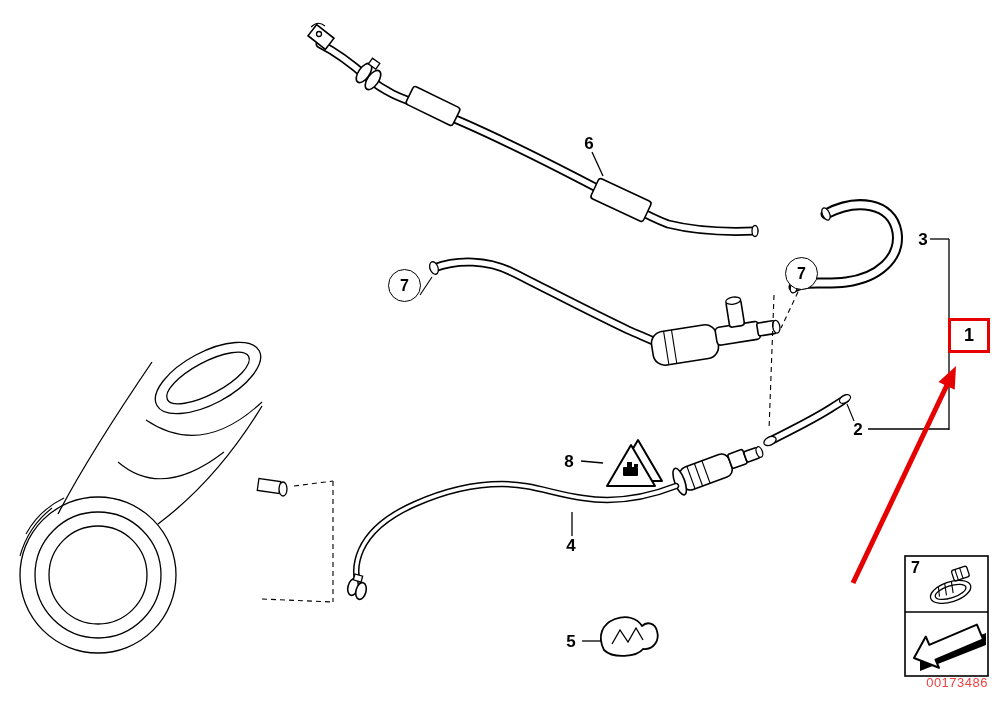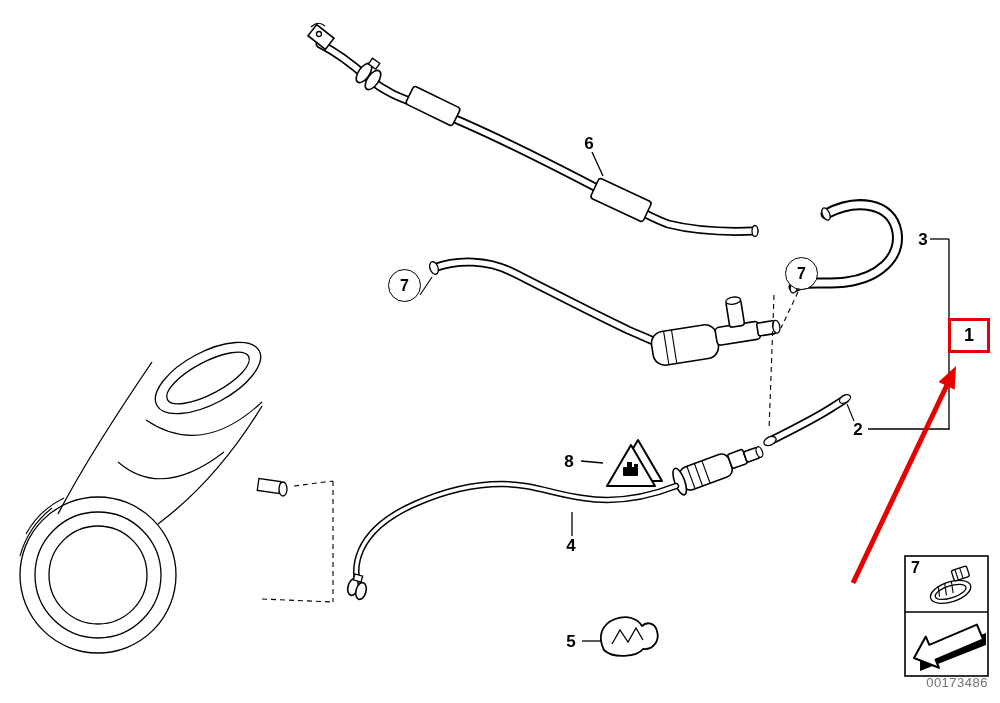--- a/index.html
+++ b/index.html
@@ -20,21 +20,21 @@
   .redbox{
     position:absolute;left:948px;top:318px;width:36px;height:29px;
     border:3px solid #e60000;background:#fff;font-weight:bold;font-size:18px;
     color:#000;text-align:center;line-height:29px;
   }
   .legend-seven{
     position:absolute;left:911px;top:559px;font-weight:bold;font-size:16px;color:#000;
   }
   .part-number{
     position:absolute;left:878px;top:675px;width:110px;text-align:right;
-    font-size:13px;letter-spacing:0.5px;color:#737373;
+    font-size:13px;letter-spacing:0.5px;color:#ef4444;
   }
   .tubeA-o{fill:none;stroke:#000;stroke-width:9;stroke-linecap:round;}
   .tubeA-i{fill:none;stroke:#fff;stroke-width:5.5;stroke-linecap:round;}
   .tubeB-o{fill:none;stroke:#000;stroke-width:11;stroke-linecap:round;}
   .tubeB-i{fill:none;stroke:#fff;stroke-width:7;stroke-linecap:round;}
   .tubeC-o{fill:none;stroke:#000;stroke-width:6.5;stroke-linecap:round;}
   .tubeC-i{fill:none;stroke:#fff;stroke-width:3.5;stroke-linecap:round;}
   .ln{stroke:#000;stroke-width:1.3;fill:none;}
   .lnthin{stroke:#000;stroke-width:1.1;fill:none;}
   .dash{stroke:#000;stroke-width:1.1;fill:none;stroke-dasharray:5 4;}

